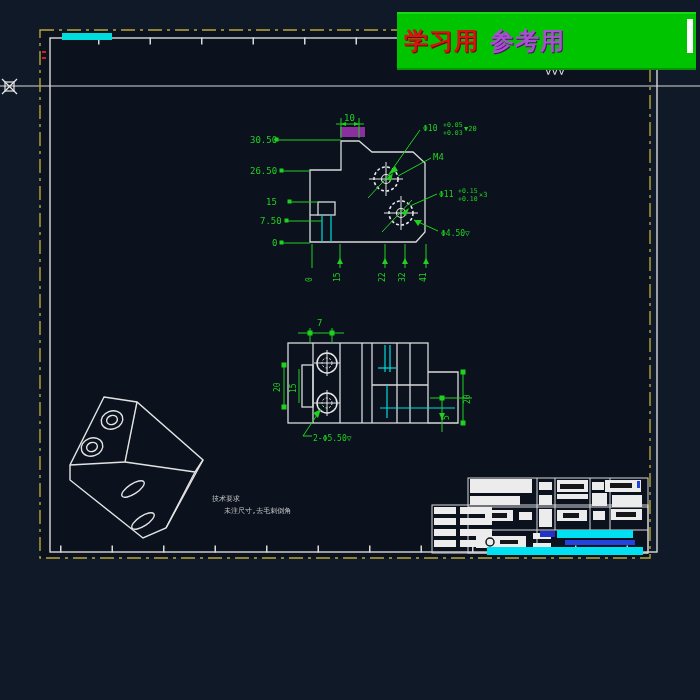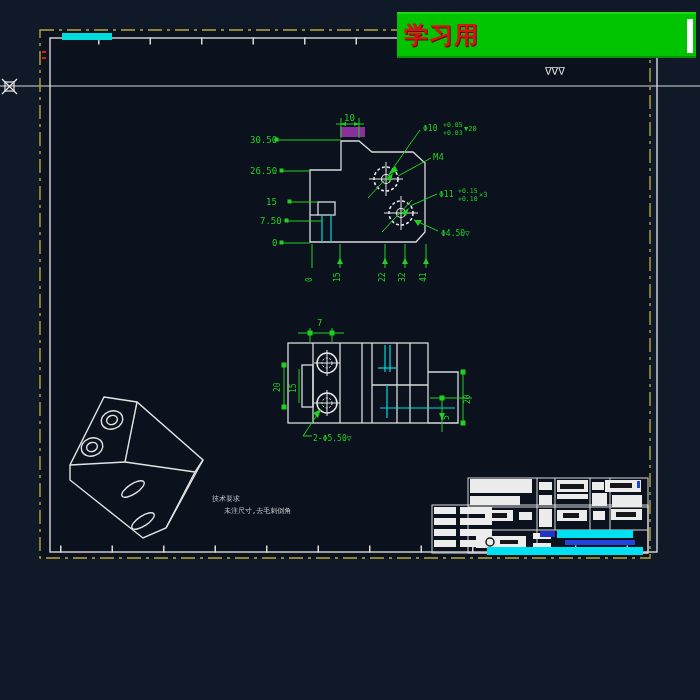--- a/index.html
+++ b/index.html
@@ -3,40 +3,41 @@
 <meta charset="utf-8">
 <style>
   html,body{margin:0;padding:0;}
   body{
     width:700px;height:700px;position:relative;overflow:hidden;
     background:#101927;
     font-family:"DejaVu Sans",sans-serif;
   }
   #cad{position:absolute;left:0;top:0;z-index:1;}
   #banner{
-    position:absolute;left:397px;top:12px;width:299px;height:46px;
+    position:absolute;left:397px;top:12px;width:299px;height:58px;
     background:#00c400;z-index:2;
     display:flex;align-items:center;gap:11px;padding-left:7px;
     box-sizing:border-box;
     font-weight:bold;font-size:24px;letter-spacing:1px;
     font-family:"DejaVu Sans",sans-serif;
     border-top:2px solid #18d818;border-bottom:2px solid #069406;
   }
   #banner .w-red{color:#d61414;text-shadow:1px 1px 0 #6e0505;}
   #banner .w-purple{color:#a94fd2;text-shadow:1px 1px 0 #4d1266;}
   #banner .endstrip{
     position:absolute;right:3px;top:5px;width:6px;height:34px;background:#ffffff;
   }
   svg text{font-family:"DejaVu Sans Mono",monospace;}
 </style>
 </head>
 <body>
 
 <div id="banner">
   <span class="w-red">学习用</span>
+  <span class="w-purple">参考用</span>
   <span class="endstrip"></span>
 </div>
 
 <svg id="cad" width="700" height="700" viewBox="0 0 700 700">
 
   <rect x="40" y="30" width="610" height="528" fill="#0b121e"></rect>
 
   <g stroke="#d9d9d9" stroke-width="1.2">
     <line x1="0" y1="86" x2="700" y2="86"></line>
   </g>

